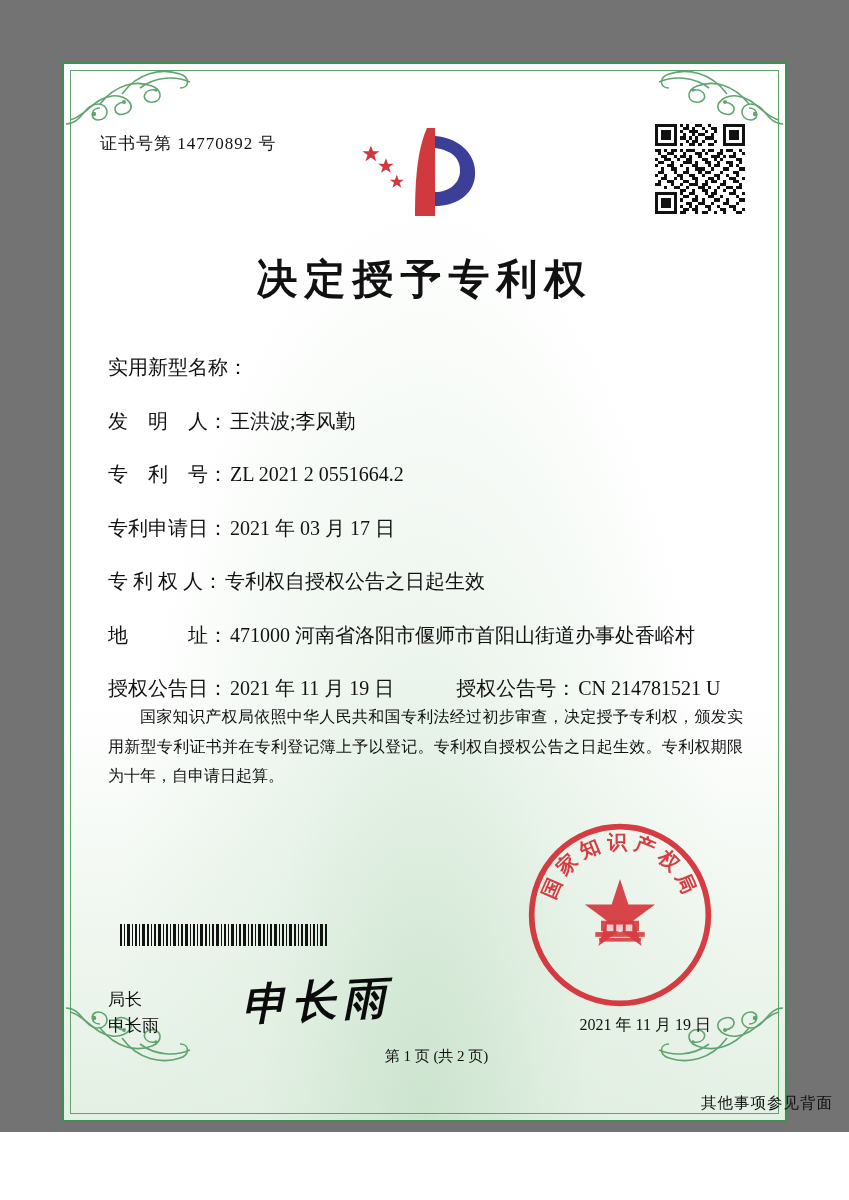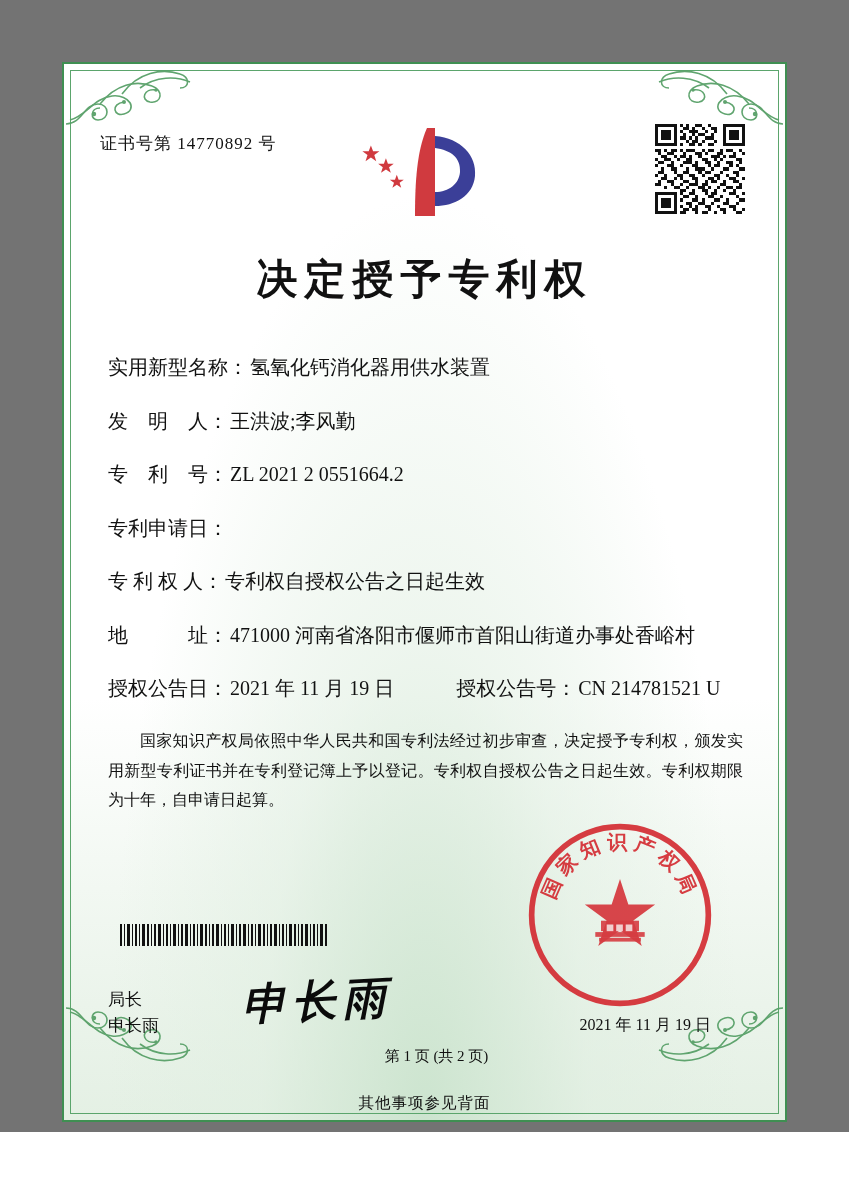--- a/index.html
+++ b/index.html
@@ -126,21 +126,20 @@
   
   .paras {
     position: absolute;
     left: 46px;
     right: 44px;
     top: 640px;
     font-size: 16px;
     line-height: 1.85;
     color: #111;
     text-align: justify;
-    margin-top: 24px;
   }
   .paras p {
     margin: 0 0 2px 0;
     text-indent: 2em;
   }
 
   
   .barcode {
     position: absolute;
     left: 58px;
@@ -194,23 +193,23 @@
     position: absolute;
     left: 0; right: 0;
     bottom: 56px;
     text-align: center;
     font-size: 15px;
     color: #111;
     padding-left: 24px;
   }
   .outside-note {
     position: absolute;
-    left: 0; right: 0;
+    left: 0; right: 16px;
     bottom: 18px;
-    text-align: center;
+    text-align: right;
     font-size: 15.5px;
     color: #111;
     letter-spacing: 1px;
   }
 </style>
 </head>
 <body>
 
 <div id="page">
 
@@ -483,35 +482,35 @@
         </g>
       </svg>
     </div>
 
     <div class="cert-title">决定授予专利权</div>
 
     <div class="fields">
 
       <div class="field-row">
         <span class="field-label">实用新型名称：</span>
-        <span class="field-value">氢氧化钙消化器用供水装置</span>
       </div>
 
       <div class="field-row">
         <span class="field-label">发　明　人：</span>
         <span class="field-value">王洪波;李风勤</span>
       </div>
 
       <div class="field-row">
         <span class="field-label">专　利　号：</span>
         <span class="field-value">ZL 2021 2 0551664.2</span>
       </div>
 
       <div class="field-row">
         <span class="field-label">专利申请日：</span>
+        <span class="field-value">2021 年 03 月 17 日</span>
       </div>
 
       <div class="field-row">
         <span class="field-label">专 利 权 人：</span>
         <span class="field-value">专利权自授权公告之日起生效</span>
       </div>
 
       <div class="field-row">
         <span class="field-label">地　　　址：</span>
         <span class="field-value">471000 河南省洛阳市偃师市首阳山街道办事处香峪村</span>

